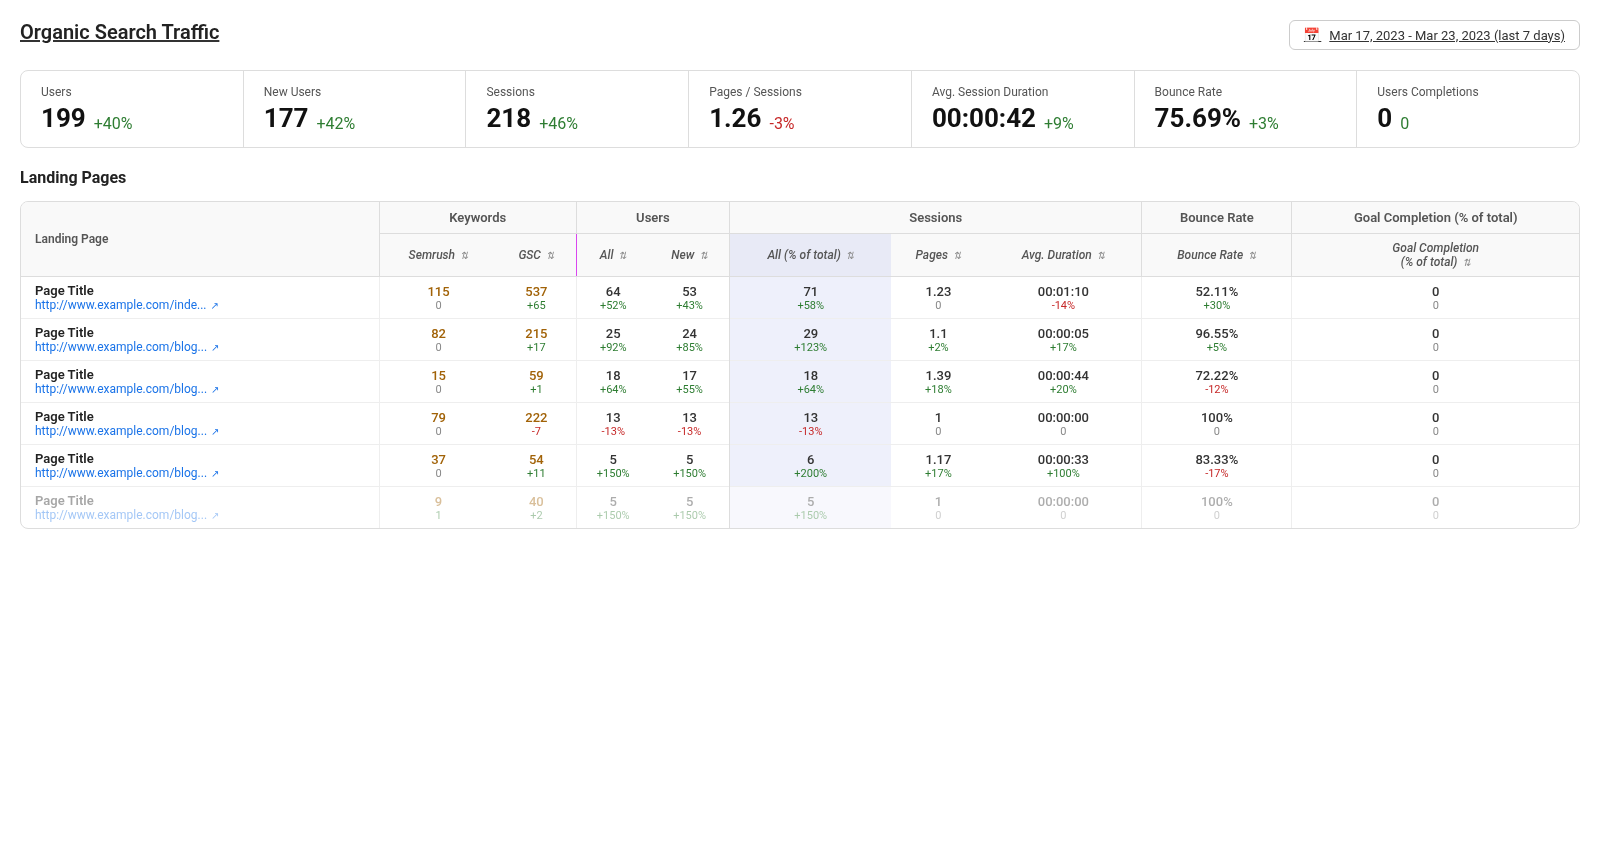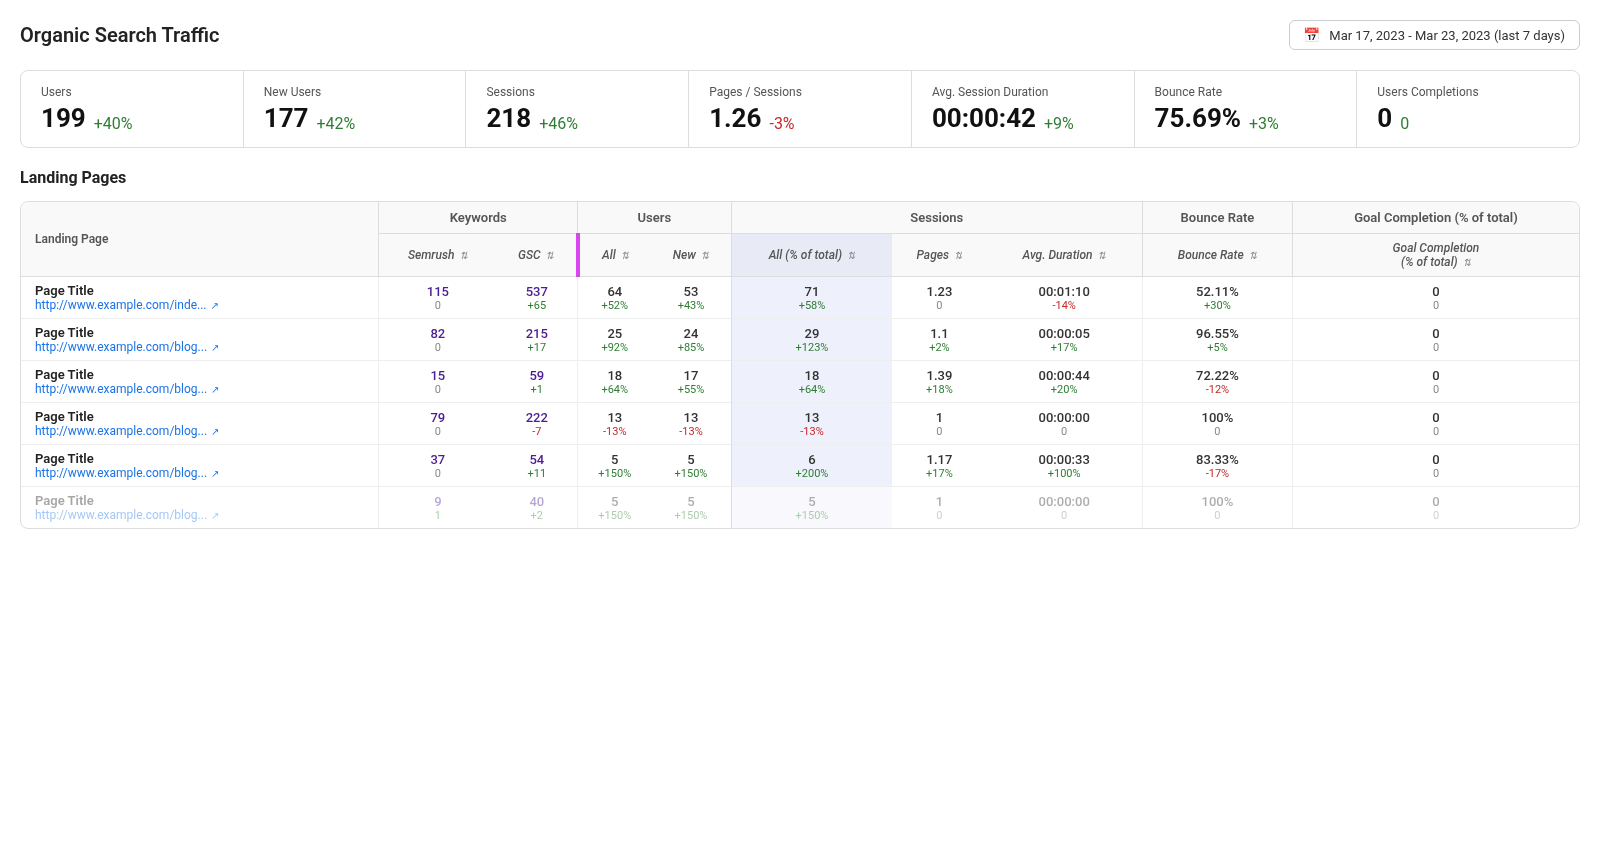--- a/index.html
+++ b/index.html
@@ -9,23 +9,23 @@
       color: #333;
       font-size: 13px;
     }
     .page-container {
       background: #fff;
       min-height: 858px;
       padding: 20px;
     }
     .header-row {
       display: flex;
-      align-items: center;
       justify-content: space-between;
       margin-bottom: 20px;
+      text-decoration: underline;
     }
     .page-title {
       font-size: 20px;
       font-weight: 600;
       color: #222;
     }
     .date-range-badge {
       display: flex;
       align-items: center;
       gap: 8px;
@@ -160,21 +160,21 @@
       align-items: center;
       gap: 4px;
       text-decoration: none;
       cursor: pointer;
     }
     .external-icon {
       font-size: 10px;
       color: #1a73e8;
     }
     .keyword-value {
-      color: #4c1d95;
+      color: #a16207;
       font-weight: 600;
     }
     .delta-green { color: #2e7d32; font-size: 11px; display: block; }
     .delta-red { color: #c62828; font-size: 11px; display: block; }
     .delta-neutral { color: #888; font-size: 11px; display: block; }
     .val-main { font-size: 13px; display: block; font-weight: 500; }
     
     .group-header {
       text-align: center;
       font-weight: 600;
@@ -261,21 +261,21 @@
             <th class="landing-page-header group-header" rowspan="2" style="text-align:left; padding-left:14px; background:#f9f9f9; border-bottom:1px solid #ddd; font-size:12px; color:#555; font-weight:600; min-width:220px;">Landing Page</th>
             <th colspan="2" class="group-header" style="border-left:1px solid #ddd;">Keywords</th>
             <th colspan="2" class="group-header" style="border-left:1px solid #ddd;">Users</th>
             <th colspan="3" class="group-header" style="border-left:1px solid #ddd;">Sessions</th>
             <th class="group-header" style="border-left:1px solid #ddd;">Bounce Rate</th>
             <th class="group-header" style="border-left:1px solid #ddd;">Goal Completion (% of total)</th>
           </tr>
           <tr class="sub-header">
             <th style="border-left:1px solid #ddd;">Semrush <span class="sort-icon">⇅</span></th>
             <th>GSC <span class="sort-icon">⇅</span></th>
-            <th style="border-left:4px solid #d946ef;margin-top:27px;">All <span class="sort-icon">⇅</span></th>
+            <th style="border-left:1px solid #d946ef;margin-top:27px;">All <span class="sort-icon">⇅</span></th>
             <th>New <span class="sort-icon">⇅</span></th>
             <th style="background:#e8eaf6; border-left:1px solid #ddd;">All (% of total) <span class="sort-icon">⇅</span></th>
             <th>Pages <span class="sort-icon">⇅</span></th>
             <th>Avg. Duration <span class="sort-icon">⇅</span></th>
             <th style="border-left:1px solid #ddd;">Bounce Rate <span class="sort-icon">⇅</span></th>
             <th style="border-left:1px solid #ddd;">Goal Completion<br>(% of total) <span class="sort-icon">⇅</span></th>
           </tr>
         </thead>
         <tbody id="table-body">
 

